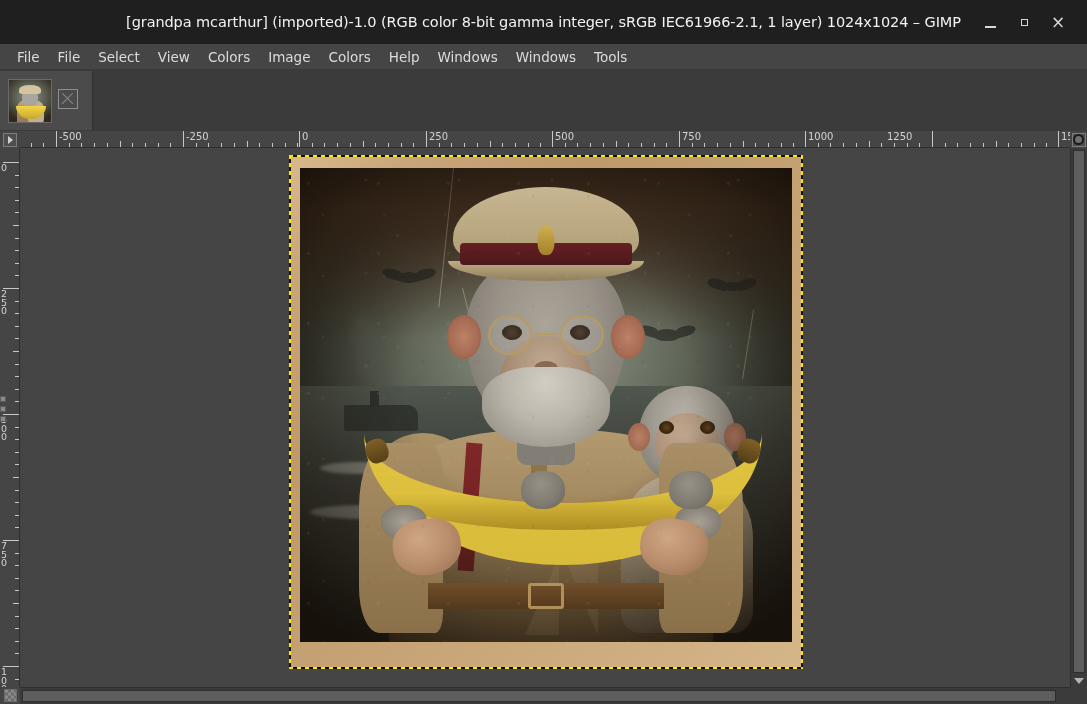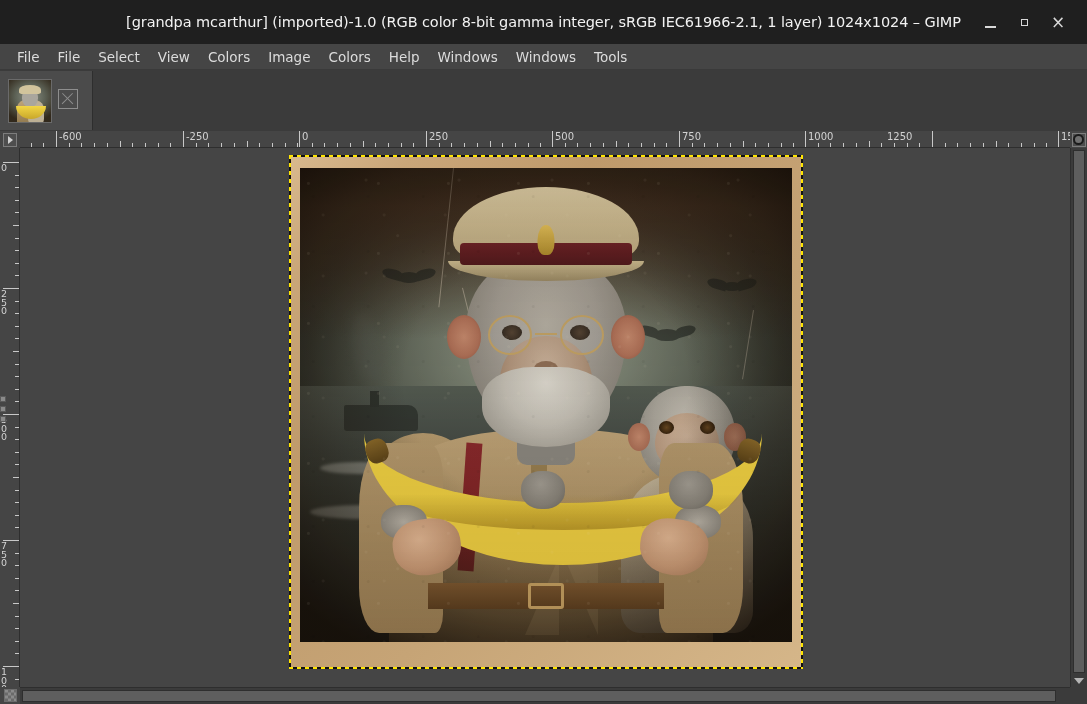--- a/index.html
+++ b/index.html
@@ -677,21 +677,21 @@
   </div>
 
   <div class="workspace">
 
     <div class="corner-tl">
       <div class="menu-arrow"></div>
     </div>
 
     <div class="ruler-h" id="ruler-h">
         <div class="tick major" style="left: 36px;"></div>
-        <div class="rlabel" style="left: 36px;">-600</div>
+        <div class="rlabel" style="left: 36px;">-500</div>
         <div class="tick minor" style="left: 48.7px;"></div>
         <div class="tick minor" style="left: 61.4px;"></div>
         <div class="tick minor" style="left: 74.1px;"></div>
         <div class="tick minor" style="left: 86.8px;"></div>
         <div class="tick mid" style="left: 99.5px;"></div>
         <div class="tick minor" style="left: 112.2px;"></div>
         <div class="tick minor" style="left: 124.9px;"></div>
         <div class="tick minor" style="left: 137.6px;"></div>
         <div class="tick minor" style="left: 150.3px;"></div>
         <div class="tick major" style="left: 163px;"></div>

